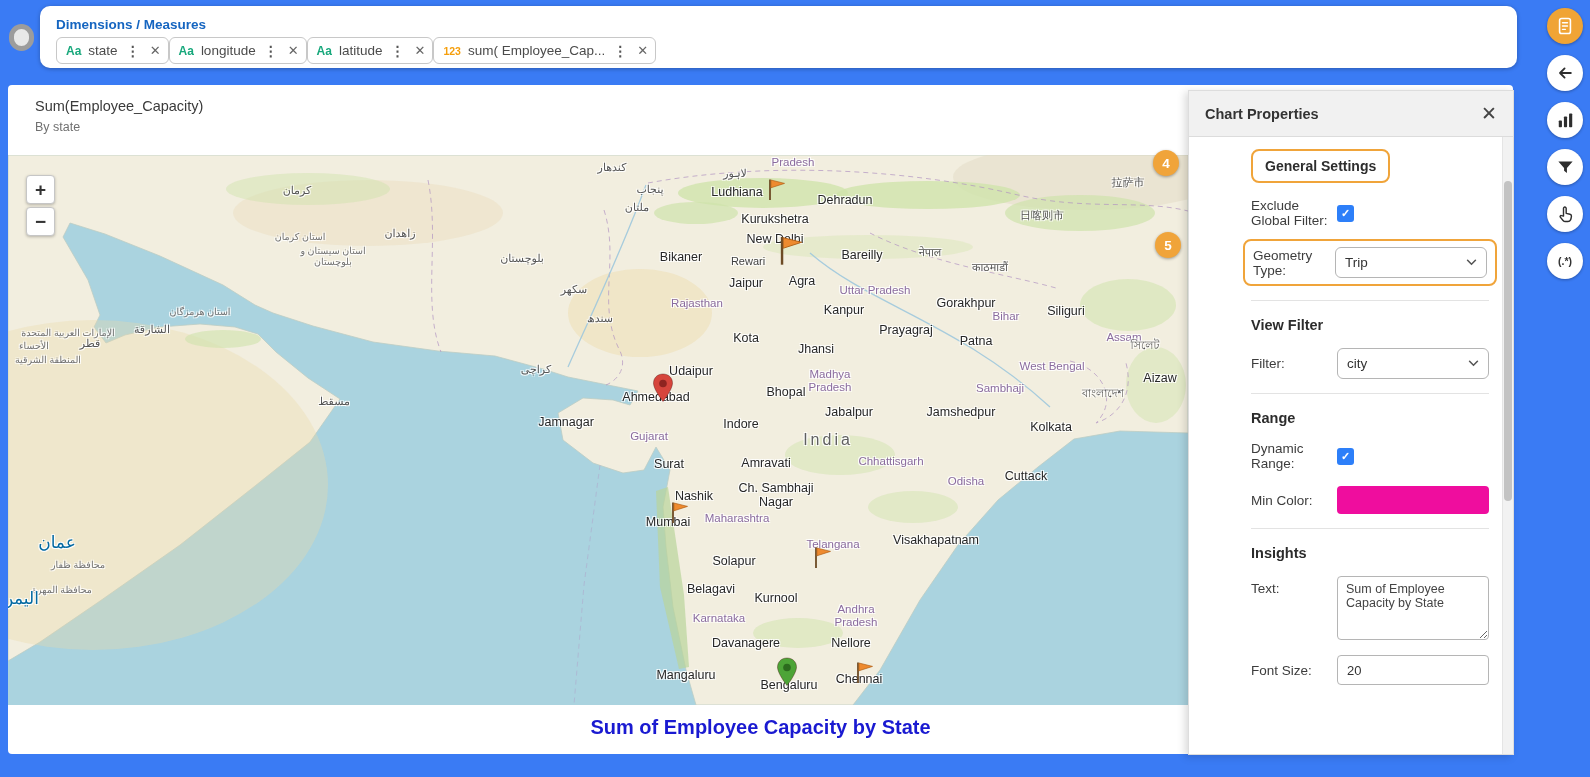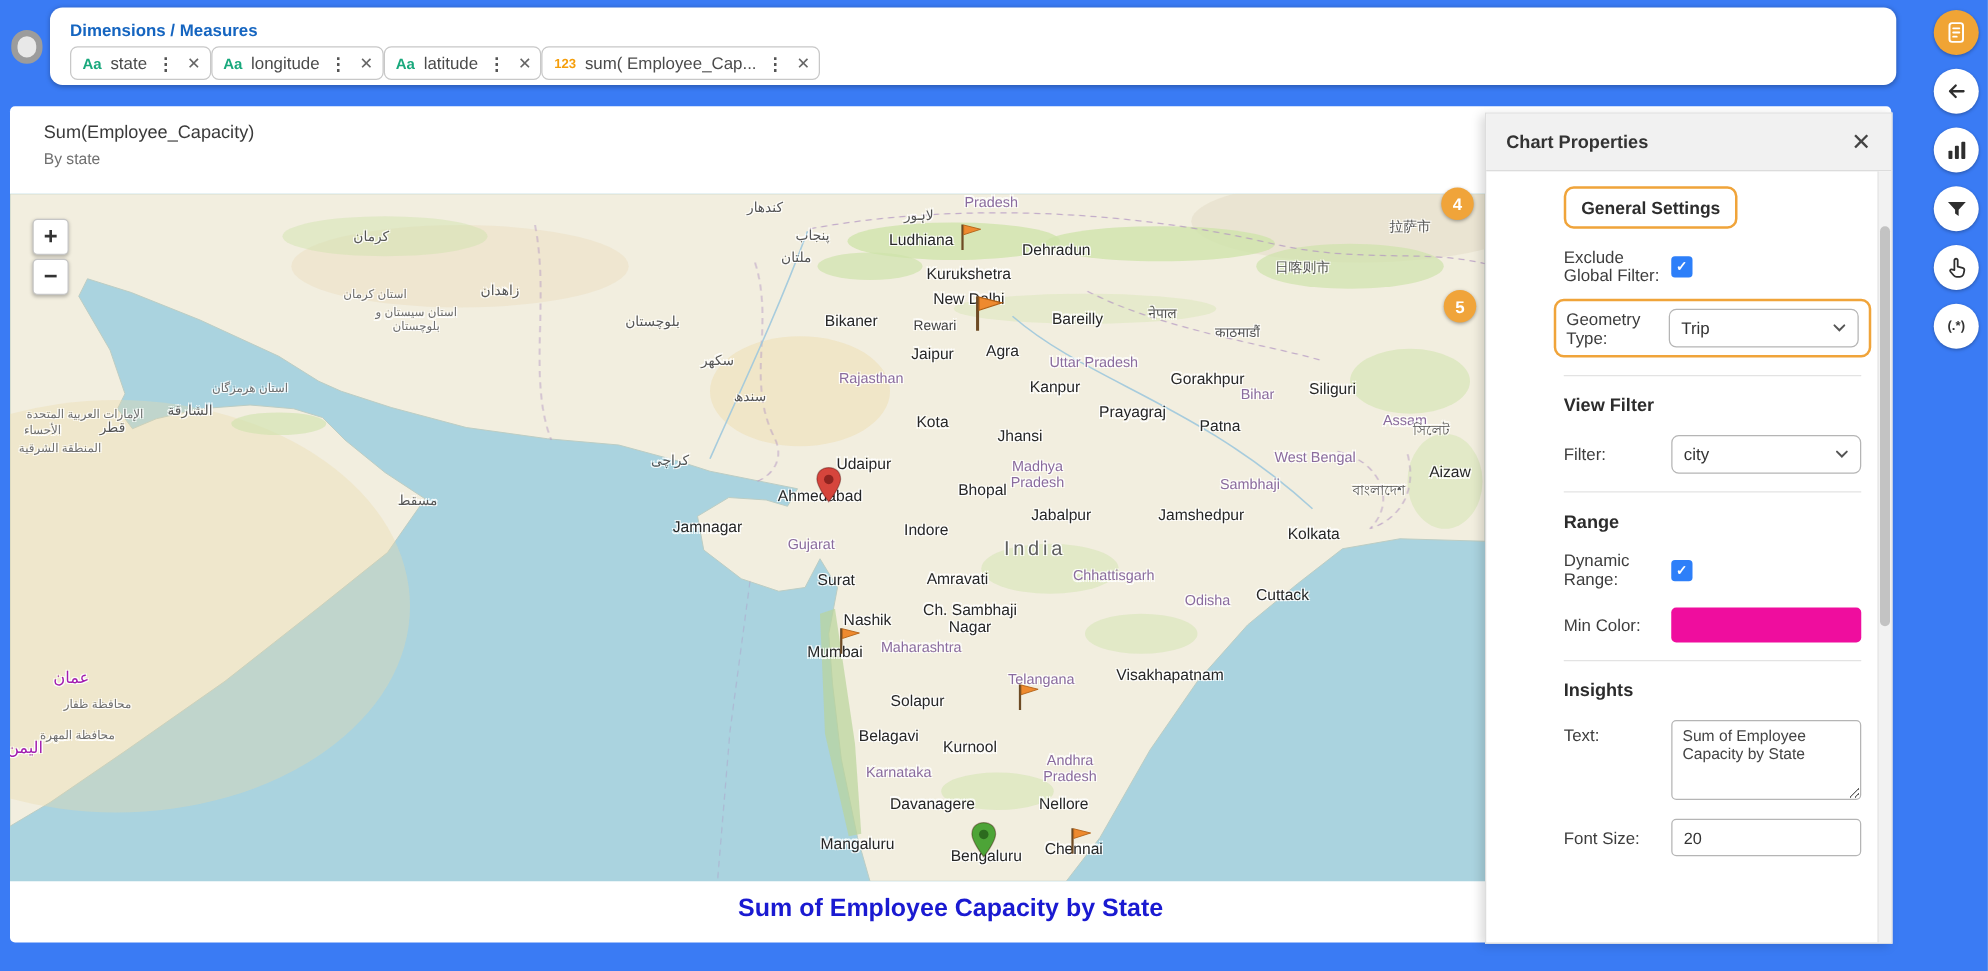--- a/index.html
+++ b/index.html
@@ -32,21 +32,21 @@
   .mlabel{position:absolute;transform:translate(-50%,-50%);white-space:pre;text-align:center;
     line-height:1.15;z-index:2;
     text-shadow:-1px -1px 0 rgba(255,255,255,.85),1px -1px 0 rgba(255,255,255,.85),
       -1px 1px 0 rgba(255,255,255,.85),1px 1px 0 rgba(255,255,255,.85);}
   .mlabel.c{font-size:12.5px;color:#262626}
   .mlabel.t{font-size:11px;color:#3f3f3f}
   .mlabel.r{font-size:11.5px;color:#8a6b9e}
   .mlabel.n{font-size:16px;color:#5f5f5f;letter-spacing:3px}
   .mlabel.f{font-size:11px;color:#555}
   .mlabel.fs{font-size:9.5px;color:#6f6f6f}
-  .mlabel.bigf{font-size:13px;color:#a21caf;letter-spacing:1px}
+  .mlabel.bigf{font-size:17px;color:#0369a1;letter-spacing:1px}
   .marker{position:absolute;z-index:3}
   .zoomctl{position:absolute;left:18px;top:20px;z-index:4;display:flex;flex-direction:column;gap:3px;}
   .zbtn{width:29px;height:29px;background:#fff;border:1px solid #c6c6c6;border-radius:4px;
     font-size:19px;font-weight:bold;color:#333;display:flex;align-items:center;justify-content:center;
     box-shadow:0 1px 3px rgba(0,0,0,.25);cursor:pointer}
   .caption{position:absolute;left:0;top:631px;width:1505px;text-align:center;font-size:20px;font-weight:600;}
 
   
   .panel{position:absolute;left:1188px;top:90px;width:326px;height:665px;background:#fff;
     border:1px solid #ddd;box-shadow:-3px 2px 8px rgba(0,0,0,.15);z-index:6;}

